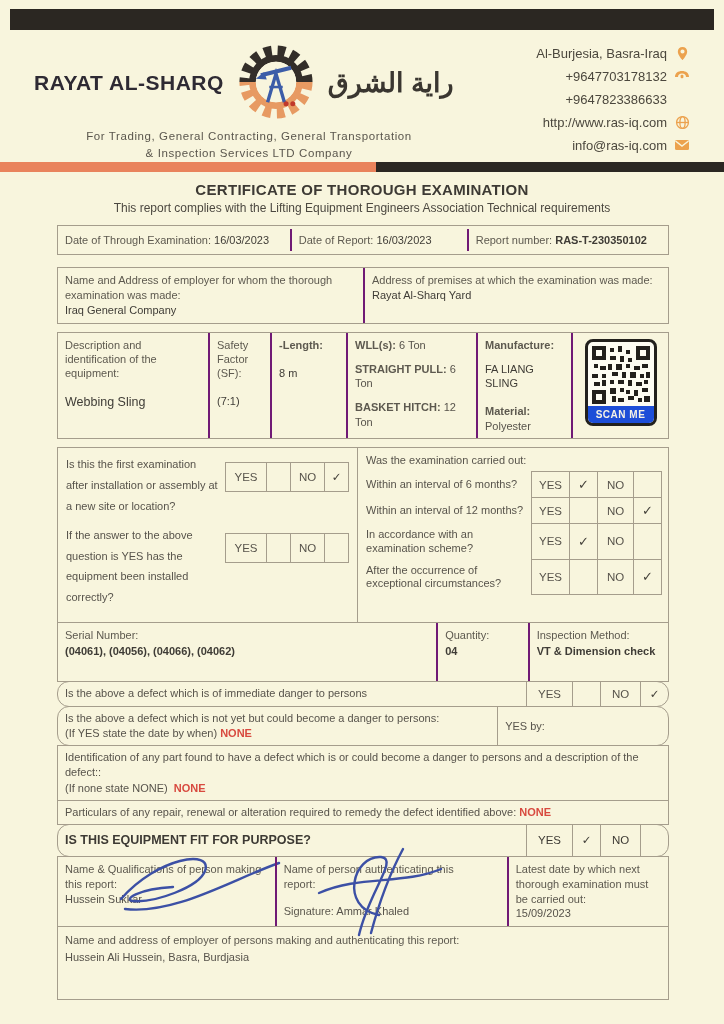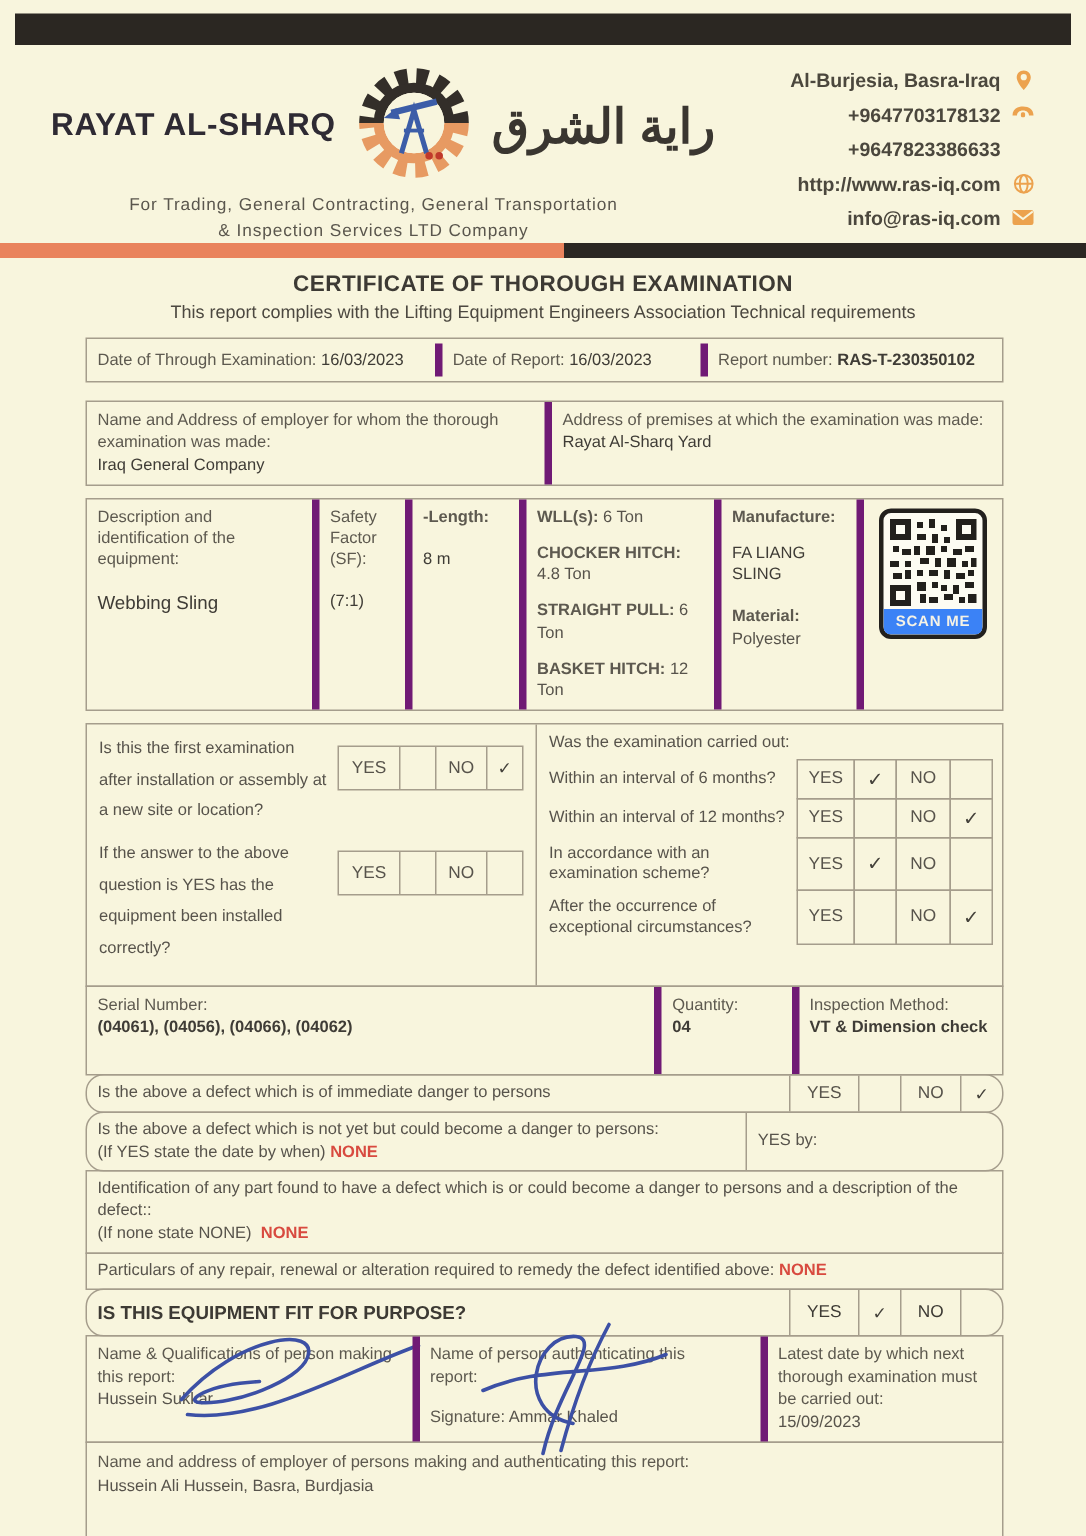--- a/index.html
+++ b/index.html
@@ -10,60 +10,60 @@
     font-family: "Liberation Sans", sans-serif;
     color: #57534b; font-size: 11px;
     position: relative; overflow: hidden;
   }
   
   .topbar { height: 21px; margin: 9px 10px 0 10px; background: #2b2722; }
   .header { display: flex; justify-content: space-between; padding: 10px 34px 0 34px; height: 128px; }
   .logo-block { width: 430px; }
   .logo-row { display: flex; align-items: center; gap: 10px; }
   .logo-en { font-size: 21px; font-weight: bold; color: #2e2a33; letter-spacing: .5px; white-space: nowrap; }
-  .logo-ar { font-size: 32px; font-weight: bold; color: #3a3630; white-space: nowrap; }
+  .logo-ar { font-size: 27px; font-weight: bold; color: #3a3630; white-space: nowrap; }
   .tagline { text-align: center; color: #5a564d; font-size: 11.5px; letter-spacing: .6px; margin-top: 2px; line-height: 1.5; }
-  .contact-block { display: flex; flex-direction: column; justify-content: center; gap: 7px; font-weight: bold; }
+  .contact-block { display: flex; flex-direction: column; justify-content: center; gap: 7px; }
   .contact-row { display: flex; align-items: center; justify-content: flex-end; gap: 7px; font-size: 13px; color: #4b473d; }
   .cicon { width: 16px; height: 16px; display: inline-flex; align-items: center; justify-content: center; }
   .cicon svg { display: block; }
   .cicon.empty { visibility: hidden; }
   .divider { display: flex; height: 10px; margin-top: 4px; }
   .divider .d-orange { width: 52%; background: #e9835c; }
   .divider .d-black { width: 48%; background: #2b2722; }
   
   .doc-title { text-align: center; font-size: 15px; font-weight: bold; color: #3d3a34; margin-top: 9px; letter-spacing: .3px; }
   .doc-subtitle { text-align: center; font-size: 12px; color: #4c4840; margin-top: 3px; }
   
   .content { width: 612px; margin: 0 auto 0 57px; }
   .box { border: 1px solid #a59d8c; }
   .cells { display: flex; }
   .cells > div { padding: 5px 7px; }
-  .cells > div + div { border-left: 5px solid #701a75; }
+  .cells > div + div { border-left: 2px solid #701a75; }
   .lbl { color: #5d594f; }
   .val { color: #3f3c36; }
   .b { font-weight: bold; }
   .red { color: #d84a3f; font-weight: bold; }
   .green { color: #80c97c; }
   
   .t-dates { margin-top: 10px; height: 30px; }
   .t-dates .cells { height: 100%; align-items: center; }
   .t-dates .c1 { width: 38%; } .t-dates .c2 { width: 29%; } .t-dates .c3 { width: 33%; }
   
   .t-parties { margin-top: 12px; }
   .t-parties .cells > div { width: 50%; min-height: 52px; line-height: 1.35; }
   
   .t-equip { margin-top: 8px; }
   .t-equip .cells > div { min-height: 102px; line-height: 1.3; }
   .t-equip .e-desc { width: 150px; } .t-equip .e-sf { width: 62px; }
   .t-equip .e-len { width: 76px; }  .t-equip .e-wll { width: 130px; }
   .t-equip .e-man { width: 95px; }  .t-equip .e-qr { width: 97px; padding: 4px; } .mt10 { margin-top: 10px; } .mt14 { margin-top: 14px; }
   .qr-frame { border: 3px solid #22201d; border-radius: 8px; width: 72px; margin: 2px auto 0; background:#fdfcf3; overflow: hidden; }
   .qr-frame svg { display: block; margin: 4px auto 2px; }
-  .qr-label { background: #3b82f6; color: #f5f2e6; text-align: center; font-weight: bold; font-size: 10px; padding: 2px 0; letter-spacing: .5px; }
+  .qr-label { background: #1d4ed8; color: #f5f2e6; text-align: center; font-weight: bold; font-size: 10px; padding: 2px 0; letter-spacing: .5px; }
   
   .t-quest { margin-top: 8px; display: flex; }
   .q-left { width: 300px; padding: 6px 8px; }
   .q-right { width: 312px; border-left: 1px solid #a59d8c; padding: 4px 6px 4px 8px; }
   .q-item { display: flex; gap: 6px; margin-bottom: 8px; }
   .q-text { flex: 1; line-height: 1.9; font-size: 11px; }
   .yn-box { display: flex; height: 30px; margin-top: 8px; border: 1px solid #a59d8c; }
   .yn-box > span { display: flex; align-items: center; justify-content: center; font-size: 11.5px; }
   .yn-box > span + span { border-left: 1px solid #a59d8c; }
   .yn-yes { width: 40px; } .yn-m1 { width: 24px; } .yn-no { width: 34px; } .yn-m2 { width: 24px; }
@@ -237,21 +237,20 @@
       <div class="e-sf">
         <div class="lbl">Safety Factor (SF):</div>
         <div class="val mt14">(7:1)</div>
       </div>
       <div class="e-len">
         <div class="lbl b">-Length:</div>
         <div class="val mt14">8 m</div>
       </div>
       <div class="e-wll">
         <div><span class="lbl b">WLL(s):</span> <span>6 Ton</span></div>
-        <div class="mt10"><span class="lbl b">CHOCKER HITCH:</span> <span>4.8 Ton</span></div>
         <div class="mt10"><span class="lbl b">STRAIGHT PULL:</span> <span>6 Ton</span></div>
         <div class="mt10"><span class="lbl b">BASKET HITCH:</span> <span>12 Ton</span></div>
       </div>
       <div class="e-man">
         <div class="lbl b">Manufacture:</div>
         <div class="val mt10">FA LIANG SLING</div>
         <div class="lbl b mt14">Material:</div>
         <div>Polyester</div>
       </div>
       <div class="e-qr">

